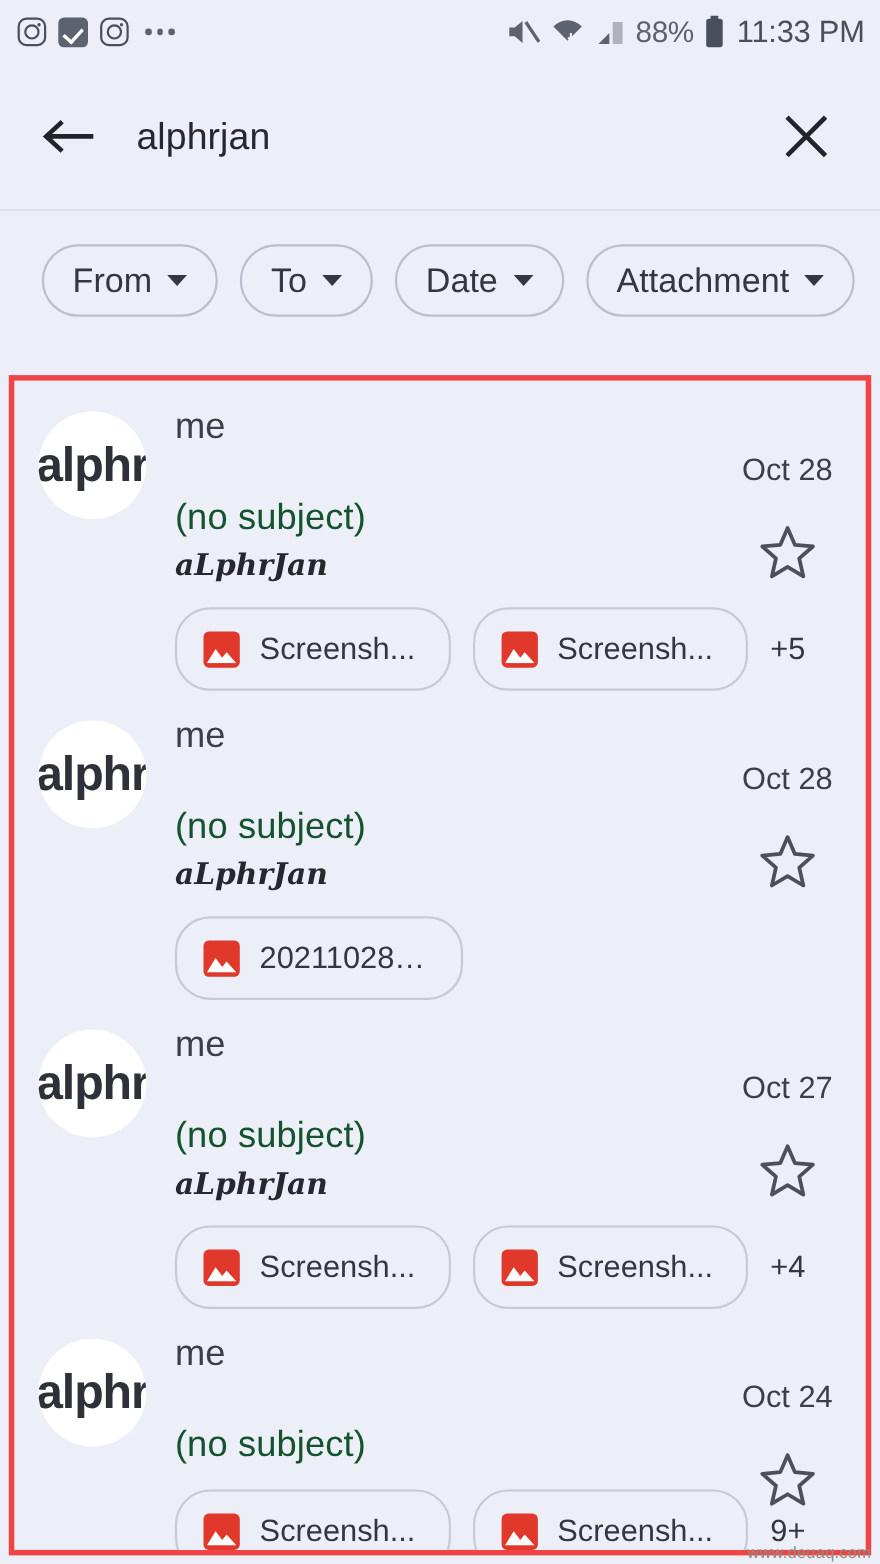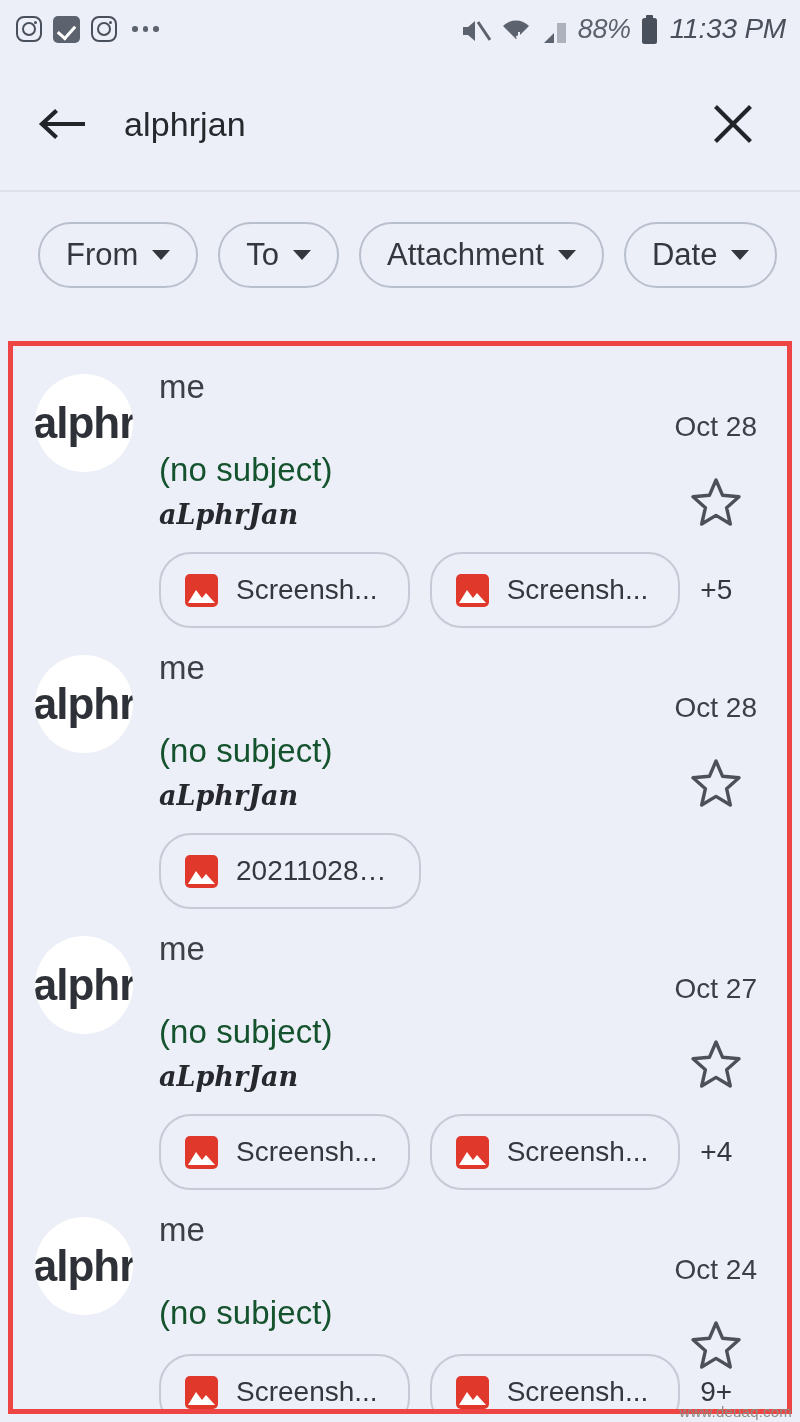--- a/index.html
+++ b/index.html
@@ -27,23 +27,22 @@
     height: 58px;
     display: flex;
     align-items: center;
     padding: 0 14px 0 16px;
     background: #eceff7;
   }
   .sb-left { display: flex; align-items: center; gap: 11px; }
   .sb-right {
     margin-left: auto;
     display: flex;
-    align-items: flex-end;
+    align-items: center;
     gap: 9px;
-    font-style: italic;
   }
   .sb-icon { display: block; }
   .ig-icon {
     width: 26px; height: 26px;
     border: 2.6px solid #4a4f5c;
     border-radius: 8px;
     position: relative;
   }
   .ig-icon::before {
     content: "";
@@ -381,25 +380,25 @@
   <div class="chips-row">
     <div class="chip">
       <span class="chip-label">From</span>
       <span class="caret"></span>
     </div>
     <div class="chip">
       <span class="chip-label">To</span>
       <span class="caret"></span>
     </div>
     <div class="chip">
+      <span class="chip-label">Date</span>
+      <span class="caret"></span>
+    </div>
+    <div class="chip">
       <span class="chip-label">Attachment</span>
-      <span class="caret"></span>
-    </div>
-    <div class="chip">
-      <span class="chip-label">Date</span>
       <span class="caret"></span>
     </div>
   </div>
 
   <div class="results-outline">
     <div class="mail-list" id="mail-list">
         <div class="mail-row">
           <div class="avatar">
             <span class="avatar-text">alphr</span>
           </div>

